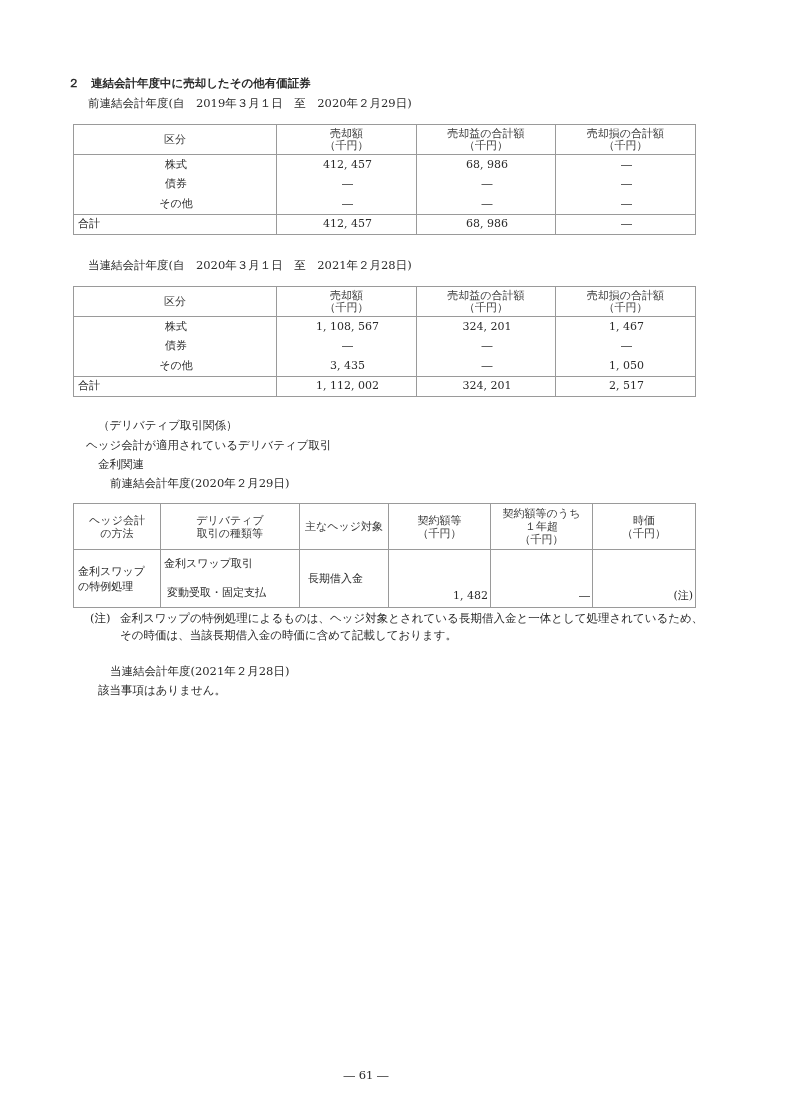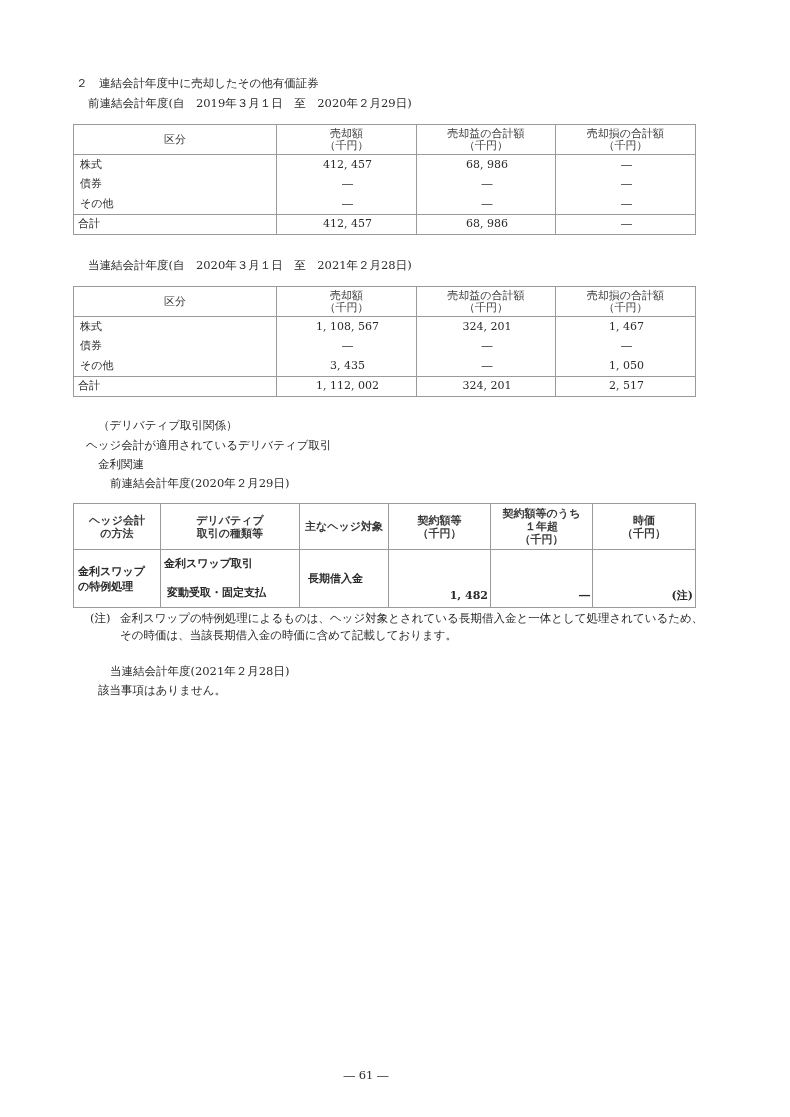--- a/index.html
+++ b/index.html
@@ -47,21 +47,21 @@
     }
     table.fin td {
       height: 19.5px;
       line-height: 14px;
     }
     table.fin td.num {
       text-align: center;
       padding-right: 2px;
     }
     table.fin td.cat {
-      text-align: left;
+      text-align: center;
       padding-left: 6px;
     }
     table.fin td.total-label {
       text-align: left;
     }
     table.fin tr.total td {
       border-top: 1px solid #9a9a9a;
     }
     table.fin tr.body td {
       border-top: none;
@@ -70,21 +70,21 @@
 
     table.deriv {
       position: absolute;
       border-collapse: collapse;
       table-layout: fixed;
       border: 1px solid #9a9a9a;
       font-size: 11px;
     }
     table.deriv th, table.deriv td {
       border: 1px solid #9a9a9a;
-      font-weight: bold;
+      font-weight: normal;
       padding: 0 3px;
       white-space: nowrap;
       overflow: hidden;
     }
     table.deriv th {
       height: 45px;
       text-align: center;
       vertical-align: middle;
       line-height: 13px;
       color: #3a3a3a;
@@ -116,21 +116,21 @@
       left: 0;
       width: 732px;
       top: 1068px;
       text-align: center;
       font-size: 11.5px;
     }
   </style>
 </head>
 <body>
 
-<div class="line" style="left:76px; top:76px;">２　連結会計年度中に売却したその他有価証券</div>
+<div class="line" style="left:68px; top:76px;font-weight:bold;">２　連結会計年度中に売却したその他有価証券</div>
 <div class="line" style="left:88px; top:96px;">前連結会計年度(自　2019年３月１日　至　2020年２月29日)</div>
 
 <table class="fin" style="left:73px; top:124px; width:622px;">
   <colgroup>
     <col style="width:203px">
       <col style="width:140px">
       <col style="width:139px">
       <col style="width:140px">
   </colgroup>
   <tbody>

